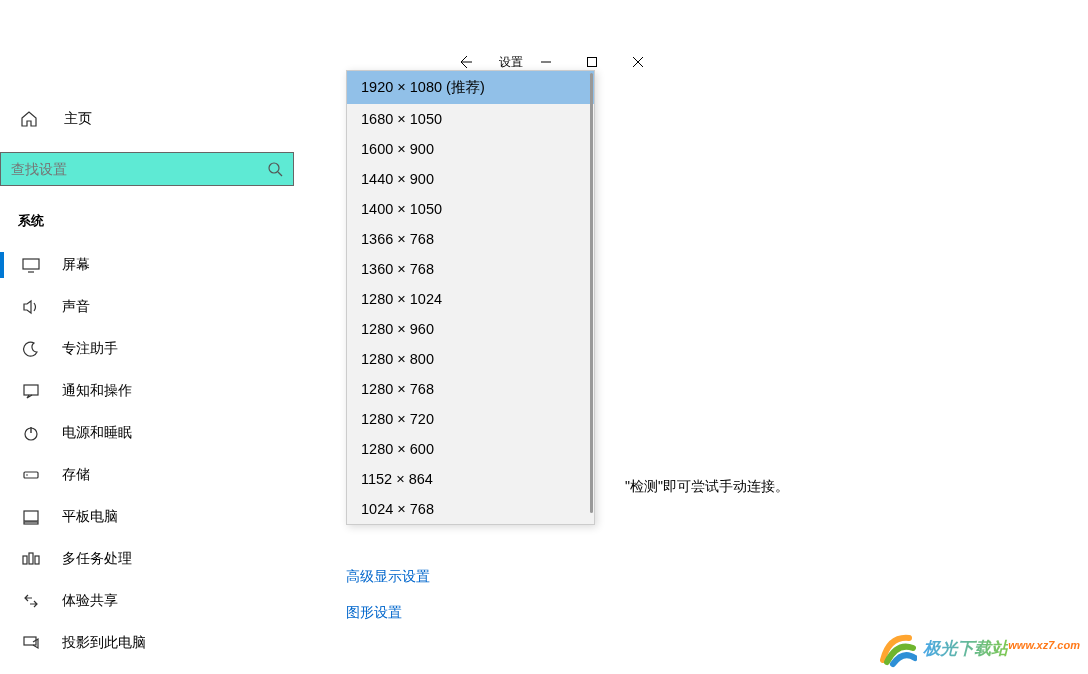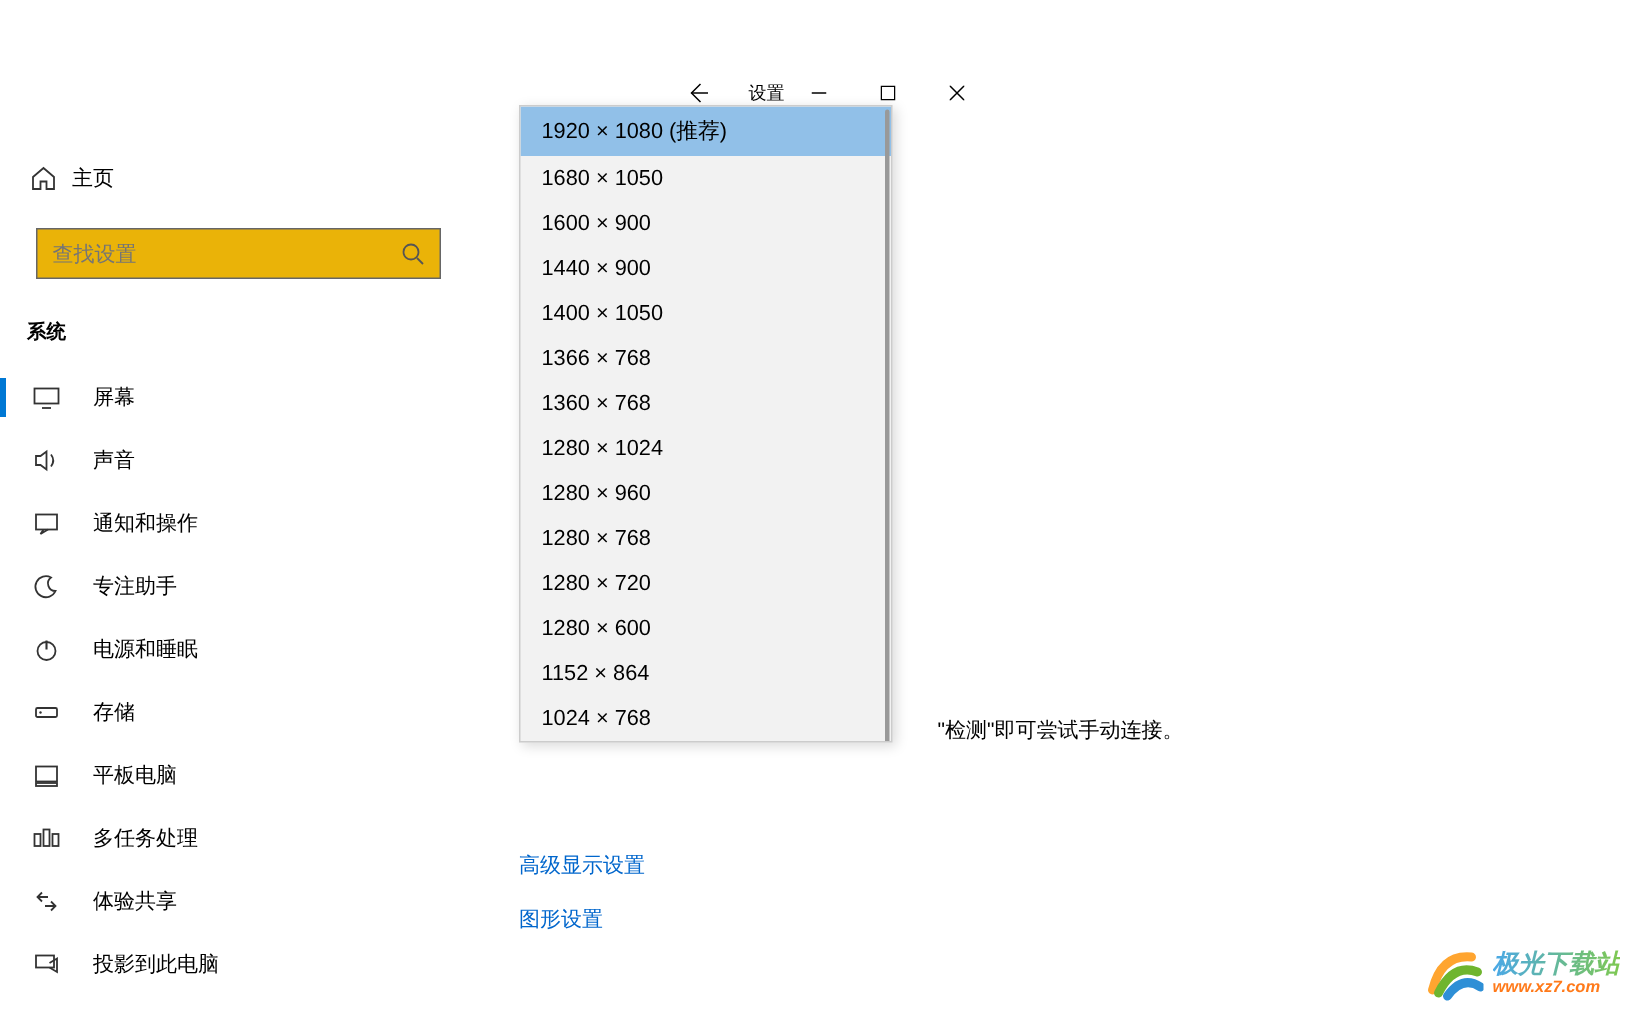--- a/index.html
+++ b/index.html
@@ -53,32 +53,32 @@
       height: calc(100% - 36px);
     }
     .sidebar {
       width: 310px;
       padding: 20px 0 0 0;
       overflow-y: auto;
     }
     .home-row {
       display: flex;
       align-items: center;
-      gap: 10px;
+      gap: 26px;
       padding: 10px 20px;
       cursor: pointer;
     }
     .search-box {
-      margin: 14px 16px 20px 24px;
+      margin: 14px 16px 20px 0;
       border: 1px solid #666;
       height: 34px;
       display: flex;
       align-items: center;
       padding: 0 10px;
-      background: #eab308;
+      background: #5eead4;
     }
     .search-box input {
       border: none;
       outline: none;
       flex: 1;
       font-size: 14px;
       background: transparent;
     }
     .search-box .search-icon {
       color: #555;
@@ -185,21 +185,21 @@
       align-items: center;
       gap: 6px;
     }
     .wm-circle {
       width: 38px;
       height: 38px;
       position: relative;
     }
     .wm-text {
       display: flex;
-      flex-direction: column;
+      flex-direction: row;
       line-height: 1.15;
     }
     .wm-cn {
       font-size: 17px;
       font-weight: 700;
       font-style: italic;
       background: linear-gradient(90deg, #4aa8e8, #7ec850);
       -webkit-background-clip: text;
       -webkit-text-fill-color: transparent;
     }
@@ -281,33 +281,33 @@
             <svg width="18" height="18" viewBox="0 0 18 18">
               <path d="M2 6 H5 L9 3 V15 L5 12 H2 Z" stroke="#333" stroke-width="1.2" fill="none"></path>
               <path d="M12 5 Q15 9 12 13" stroke="#333" stroke-width="1.2" fill="none"></path>
             </svg>
           </span>
           <span>声音</span>
         </div>
         <div class="nav-item">
           <span class="nav-icon">
             <svg width="18" height="18" viewBox="0 0 18 18">
+              <path d="M12 3 A7 7 0 1 0 15 12 A5 5 0 0 1 12 3 Z" stroke="#333" stroke-width="1.2" fill="none"></path>
+            </svg>
+          </span>
+          <span>专注助手</span>
+        </div>
+        <div class="nav-item">
+          <span class="nav-icon">
+            <svg width="18" height="18" viewBox="0 0 18 18">
               <rect x="2" y="3" width="14" height="10" stroke="#333" stroke-width="1.2" fill="none"></rect>
               <path d="M7 13 L5 16 L10 13" stroke="#333" stroke-width="1.2" fill="none"></path>
             </svg>
           </span>
           <span>通知和操作</span>
-        </div>
-        <div class="nav-item">
-          <span class="nav-icon">
-            <svg width="18" height="18" viewBox="0 0 18 18">
-              <path d="M12 3 A7 7 0 1 0 15 12 A5 5 0 0 1 12 3 Z" stroke="#333" stroke-width="1.2" fill="none"></path>
-            </svg>
-          </span>
-          <span>专注助手</span>
         </div>
         <div class="nav-item">
           <span class="nav-icon">
             <svg width="18" height="18" viewBox="0 0 18 18">
               <circle cx="9" cy="10" r="6" stroke="#333" stroke-width="1.2" fill="none"></circle>
               <path d="M9 3 V9" stroke="#333" stroke-width="1.4"></path>
             </svg>
           </span>
           <span>电源和睡眠</span>
         </div>
@@ -366,20 +366,21 @@
   <div class="dropdown-scroll" id="dropdown-scroll">
     <div class="dropdown-item selected">1920 × 1080 (推荐)</div>
       <div class="dropdown-item">1680 × 1050</div>
       <div class="dropdown-item">1600 × 900</div>
       <div class="dropdown-item">1440 × 900</div>
       <div class="dropdown-item">1400 × 1050</div>
       <div class="dropdown-item">1366 × 768</div>
       <div class="dropdown-item">1360 × 768</div>
       <div class="dropdown-item">1280 × 1024</div>
       <div class="dropdown-item">1280 × 960</div>
+      <div class="dropdown-item">1280 × 800</div>
       <div class="dropdown-item">1280 × 768</div>
       <div class="dropdown-item">1280 × 720</div>
       <div class="dropdown-item">1280 × 600</div>
       <div class="dropdown-item">1152 × 864</div>
       <div class="dropdown-item">1024 × 768</div>
       <div class="dropdown-scrollbar"></div>
   </div>
 </div>
 
 <div class="detect-text">"检测"即可尝试手动连接。</div>

